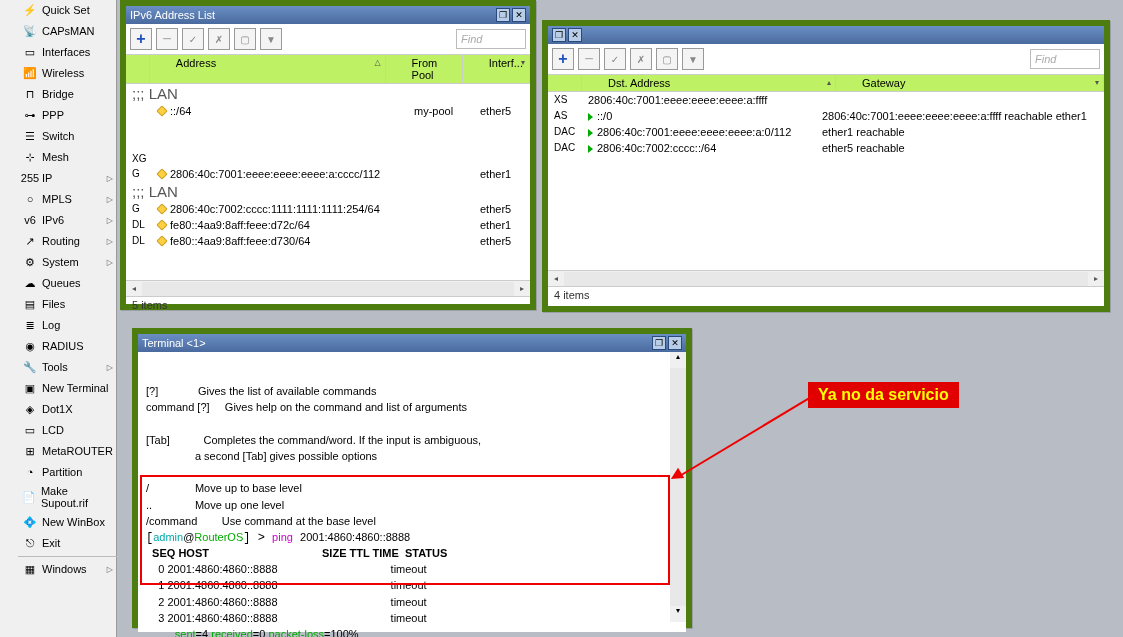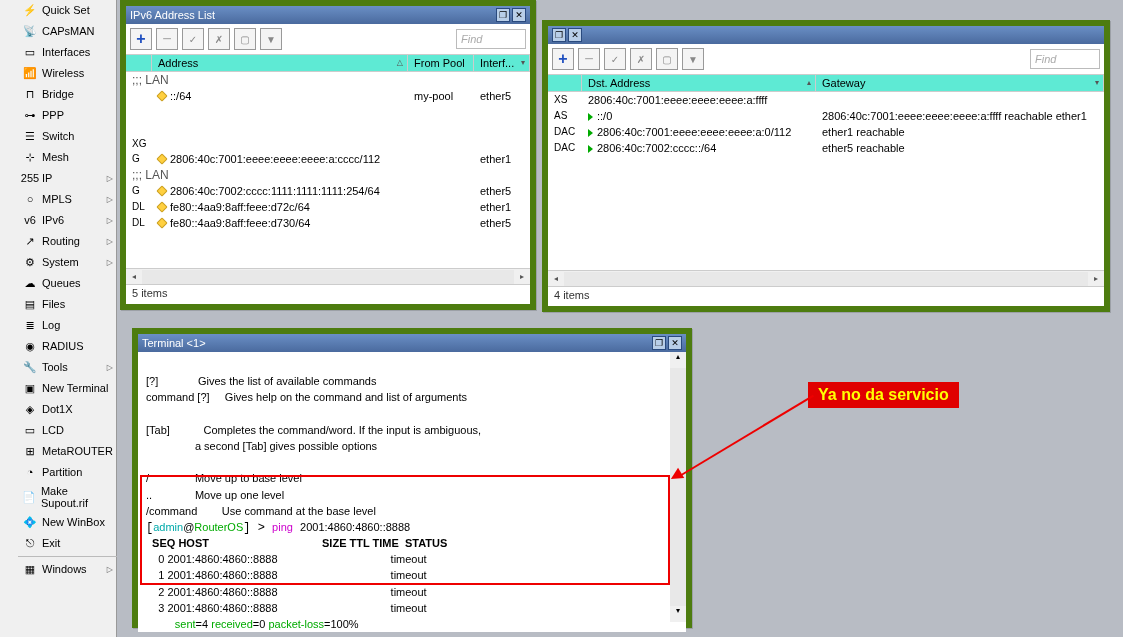--- a/index.html
+++ b/index.html
@@ -17,36 +17,36 @@
 .title-txt { flex: 1; font-size: 11px; }
 .titlebtns { display: flex; gap: 2px; }
 .titlebtns span { width: 14px; height: 14px; border: 1px solid #2a4a7e; background: #b8cee8; display: inline-flex; align-items: center; justify-content: center; font-size: 9px; cursor: pointer; color: #000; }
 .toolbar { display: flex; align-items: center; padding: 4px; border-bottom: 1px solid #ccc; gap: 4px; }
 .tbtn { width: 22px; height: 22px; border: 1px solid #999; background: #f4f4f4; display: inline-flex; align-items: center; justify-content: center; cursor: pointer; }
 .tbtn.blue { color: #2050c0; font-weight: bold; font-size: 16px; }
 .tbtn.gray { color: #aaa; font-size: 16px; }
 .tbtn.sm { font-size: 10px; color: #888; }
 .findbox { margin-left: auto; width: 70px; height: 20px; border: 1px solid #bbb; padding: 0 4px; font-style: italic; color: #aaa; display: flex; align-items: center; }
 
-.grid-head { display: flex; background: #5eead4; border-bottom: 1px solid #ccc; }
+.grid-head { display: flex; background: #bef264; border-bottom: 1px solid #ccc; gap: 20px; }
 .gh { border-right: 1px solid #ccc; padding: 2px 6px; font-size: 11px; position: relative; }
 .gh .sort { position: absolute; right: 4px; top: 3px; font-size: 8px; color: #555; }
 .grid-body { overflow: auto; }
 .gr { display: flex; padding: 1px 0; cursor: pointer; }
 .gc { padding: 1px 6px; white-space: nowrap; overflow: hidden; }
-.sect { color: #555; font-size: 12px; padding: 1px 6px; }
+.sect { color: #555; font-size: 15px; padding: 1px 6px; }
 .flag { color: #000; font-size: 10px; }
 .tag { display: inline-block; width: 8px; height: 8px; background: #ffd040; border: 1px solid #cca020; border-radius: 1px; margin-right: 4px; transform: rotate(45deg); }
 .tri { display:inline-block; width:0; height:0; border-left:5px solid #0a0; border-top:4px solid transparent; border-bottom:4px solid transparent; margin-right:4px; vertical-align: middle;}
 .status { border-top: 1px solid #ccc; padding: 2px 6px; font-size: 11px; color: #333; }
 .hscroll { height: 16px; background: #f0f0f0; border-top: 1px solid #ccc; display: flex; align-items: center; }
 .hscroll .thumb-l, .hscroll .thumb-r { width:16px; text-align:center; font-size:8px; color:#555; }
 .hscroll .track { flex:1; height:14px; background:#e8e8e8; }
 
-.term-body { background: #fff; padding: 6px 8px; font-family: 'Courier New', monospace; font-size: 12px; line-height: 1.35; white-space: pre; color: #000; position: relative; }
+.term-body { background: #fff; padding: 16px 8px; font-family: 'Courier New', monospace; font-size: 12px; line-height: 1.35; white-space: pre; color: #000; position: relative; }
 .term-vscroll { position:absolute; right:0; top:18px; bottom:0; width:16px; background:#f0f0f0; display:flex; flex-direction:column; }
 .term-vscroll .up,.term-vscroll .dn{height:16px; text-align:center; font-size:8px;}
 .term-vscroll .track{flex:1; background:#e8e8e8;}
 .c-teal { color: #0aa; }
 .c-green { color: #0a0; }
 .c-mag { color: #c0c; }
 .redbox { border: 2px solid #e00; position: absolute; pointer-events: none; }
 .annot { position: absolute; background: #e00000; color: #ffff00; font-weight: bold; font-size: 16px; padding: 4px 10px; }
 .arrowline { position: absolute; width: 160px; height: 2px; background: #e00; transform-origin: left center; }
 .arrowhead { position: absolute; width: 0; height: 0; border-right: 12px solid #e00; border-top: 6px solid transparent; border-bottom: 6px solid transparent; }

